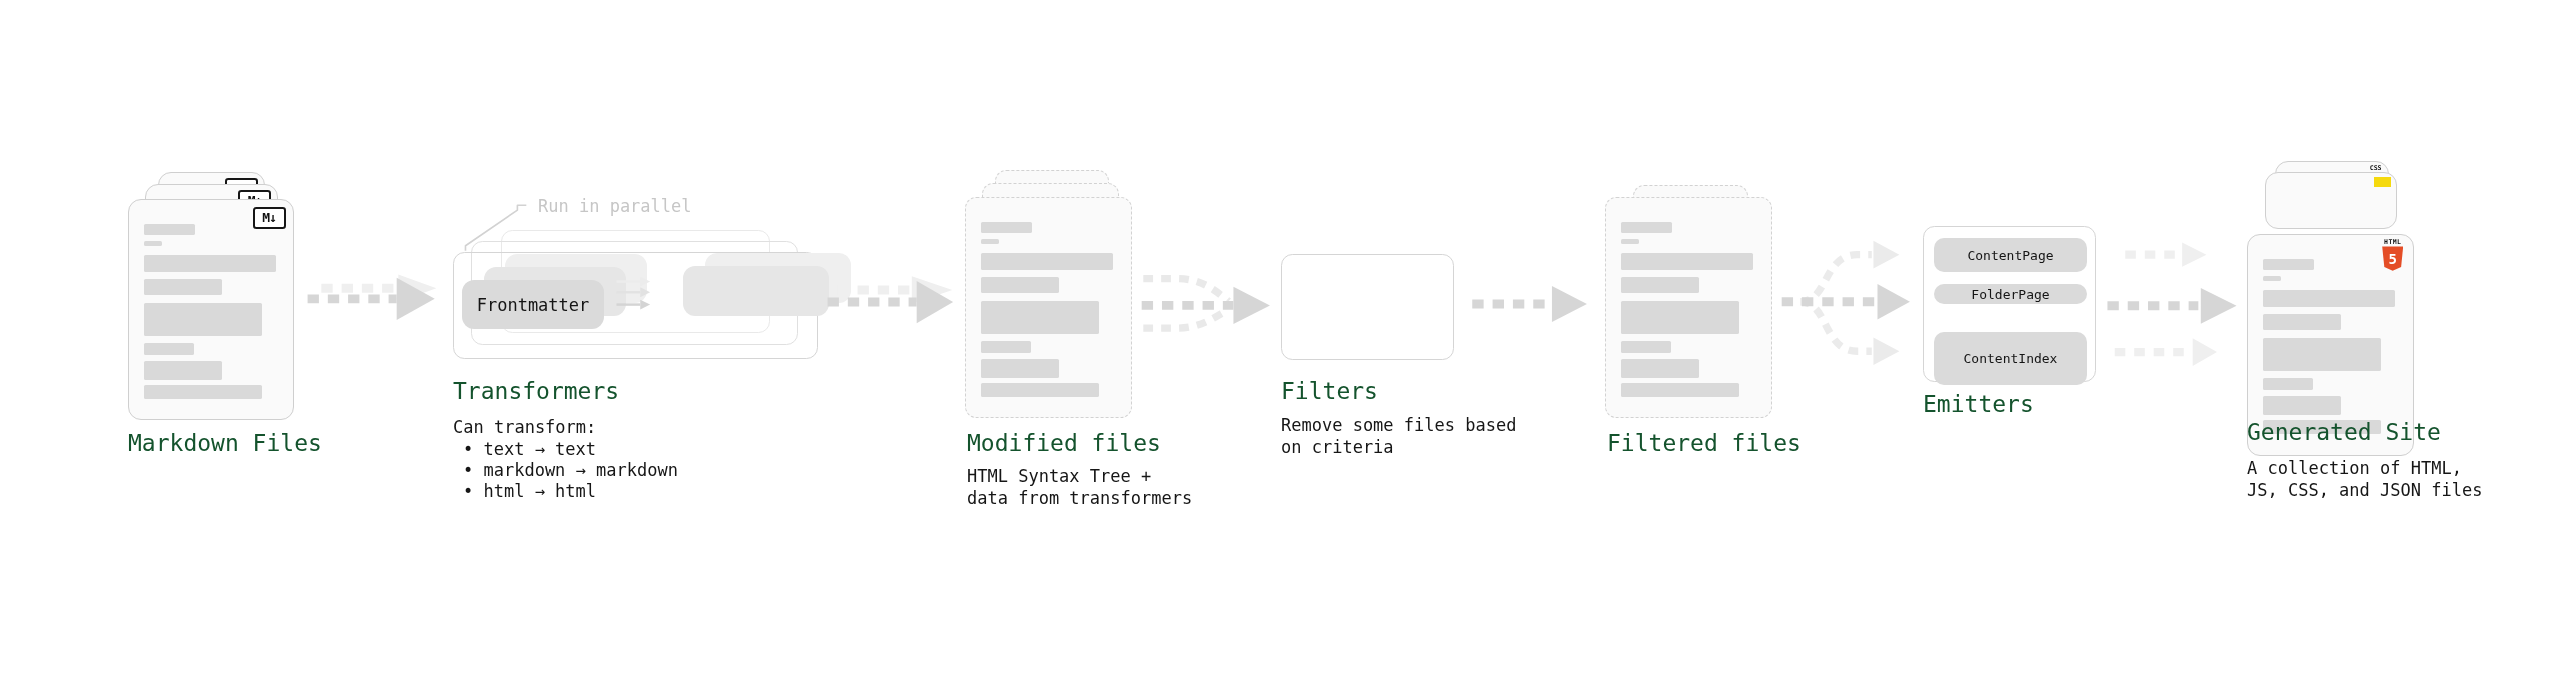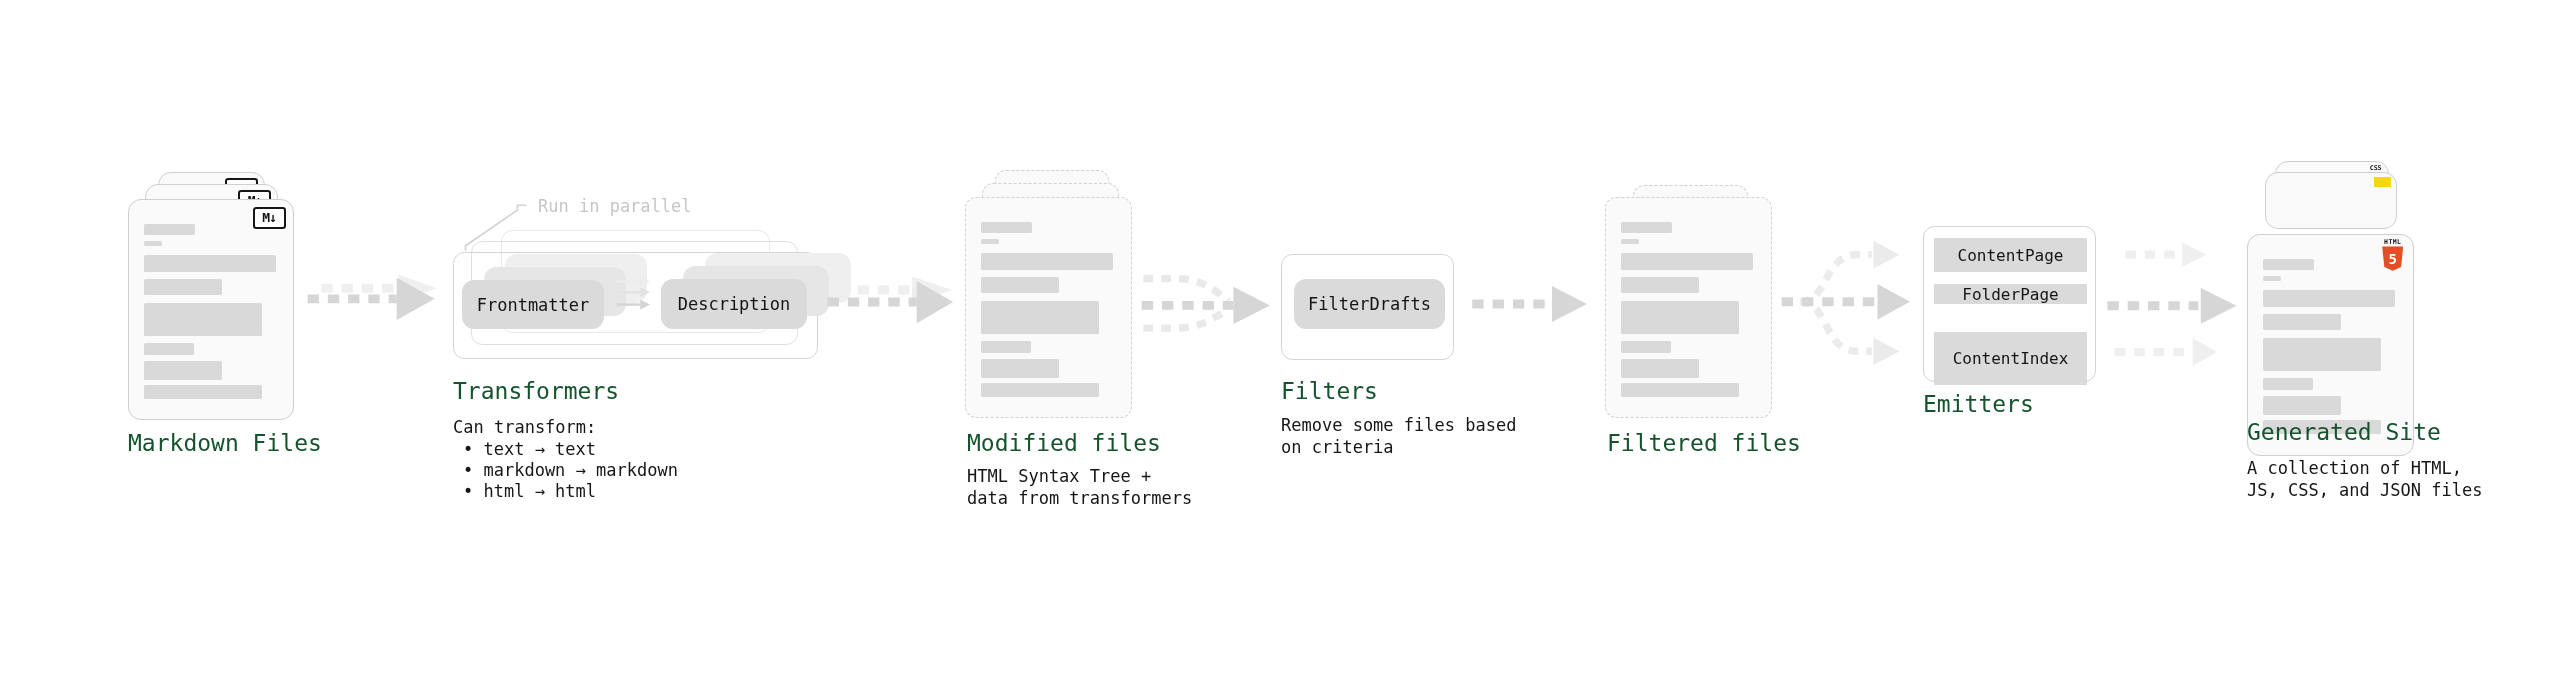--- a/index.html
+++ b/index.html
@@ -33,21 +33,21 @@
   .html5-shield{ margin-top:0.8px; width:21px; height:24.4px; background:#e44d26;
                  clip-path:polygon(0 0,100% 0,90% 85%,50% 100%,10% 85%);
                  color:#fff; font-weight:bold; font-size:14px; display:flex; align-items:center; justify-content:center; }
 
   
   .frame { position:absolute; border:1.6px solid #d5d5d5; border-radius:11.4px; background:transparent; }
   .frame.l1 { border-color:#e0e0e0; }
   .frame.l2 { border-color:#e9e9e9; }
   .pill { position:absolute; background:#dadada; border-radius:12.2px; display:flex; align-items:center;
           justify-content:center; font-size:17px; color:#151515; }
-  .pill.sm { font-size:16px; border-radius:1px; }
+  .pill.sm { font-size:13px; border-radius:10px; }
   .pill.ghost1 { background:#e6e6e6; }
   .pill.ghost2 { background:#efefef; }
 
   
   .stage-label { position:absolute; font-size:23px; line-height:28px; font-weight:500; color:#14532d; }
   .desc { position:absolute; font-size:17px; line-height:22px; white-space:pre-line; color:#161616; }
   .bullet { position:absolute; font-size:17px; line-height:21px; color:#161616; }
   .annotation { position:absolute; font-size:17px; line-height:22px; color:#c6c6c6;margin-left:13px; }
 
   svg.arrow { position:absolute; overflow:visible; }
@@ -101,21 +101,20 @@
     <line class="noline" x1="3" y1="8" x2="32" y2="8" stroke="#ececec" stroke-width="3"></line>
     <polygon points="32,2 44,8 32,14" fill="#ececec"></polygon>
     <line class="noline" x1="3" y1="21" x2="32" y2="21" stroke="#e2e2e2" stroke-width="3"></line>
     <polygon points="32,15 44,21 32,27" fill="#e2e2e2"></polygon>
     <line class="noline" x1="3" y1="36" x2="32" y2="36" stroke="#d4d4d4" stroke-width="3"></line>
     <polygon points="32,30 44,36 32,42" fill="#d4d4d4"></polygon>
   </svg>
 
   <div class="pill ghost2" style="left:705px; top:253px; width:146px; height:50px;"></div>
   <div class="pill ghost1" style="left:683px; top:266px; width:146px; height:50px;"></div>
-  <div class="pill" style="left:661px; top:279px; width:146px; height:50px;">Description</div>
 
   <div class="stage-label" style="left:453px; top:377px;">Transformers</div>
   <div class="desc" style="left:453px; top:416px;">Can transform:</div>
   <div class="bullet" style="left:463px; top:439px;">• text → text</div>
   <div class="bullet" style="left:463px; top:460px;">• markdown → markdown</div>
   <div class="bullet" style="left:463px; top:481px;">• html → html</div>
 
   <svg class="arrow" style="left:821px; top:264px;" width="146" height="81" viewBox="0 0 180 100">
     <line class="noline" x1="20" y1="32" x2="112" y2="32" stroke="#efefef" stroke-width="11" stroke-dasharray="14 11"></line>
     <polygon points="112,15 162,32 112,49" fill="#efefef"></polygon>
@@ -140,21 +139,20 @@
 data from transformers</div>
 
   <svg class="arrow" style="left:1136px; top:268px;" width="138" height="78" viewBox="0 0 170 96">
     <path class="noline" d="M9,13 H50 C80,13 96,26 114,41" stroke="#e9e9e9" stroke-width="9" stroke-dasharray="12 10"></path>
     <path class="noline" d="M9,74 H50 C80,74 96,61 114,51" stroke="#e9e9e9" stroke-width="9" stroke-dasharray="12 10"></path>
     <line class="noline" x1="7" y1="46" x2="120" y2="46" stroke="#d6d6d6" stroke-width="11" stroke-dasharray="14 11"></line>
     <polygon points="120,23 165,46 120,69" fill="#d6d6d6"></polygon>
   </svg>
 
   <div class="frame" style="left:1281px; top:254px; width:173px; height:106px;"></div>
-  <div class="pill" style="left:1294px; top:279px; width:151px; height:50px;">FilterDrafts</div>
   <div class="stage-label" style="left:1281px; top:377px;">Filters</div>
   <div class="desc" style="left:1281px; top:414px;">Remove some files based
 on criteria</div>
 
   <svg class="arrow" style="left:1469px; top:281px;" width="122" height="46" viewBox="0 0 150 56">
     <line class="noline" x1="4" y1="28" x2="102" y2="28" stroke="#d6d6d6" stroke-width="11" stroke-dasharray="14 11"></line>
     <polygon points="102,6 145,28 102,50" fill="#d6d6d6"></polygon>
   </svg>
 
   <div class="file-card dashed" style="left:1633px; top:185px; width:115px; height:49px;"></div>

